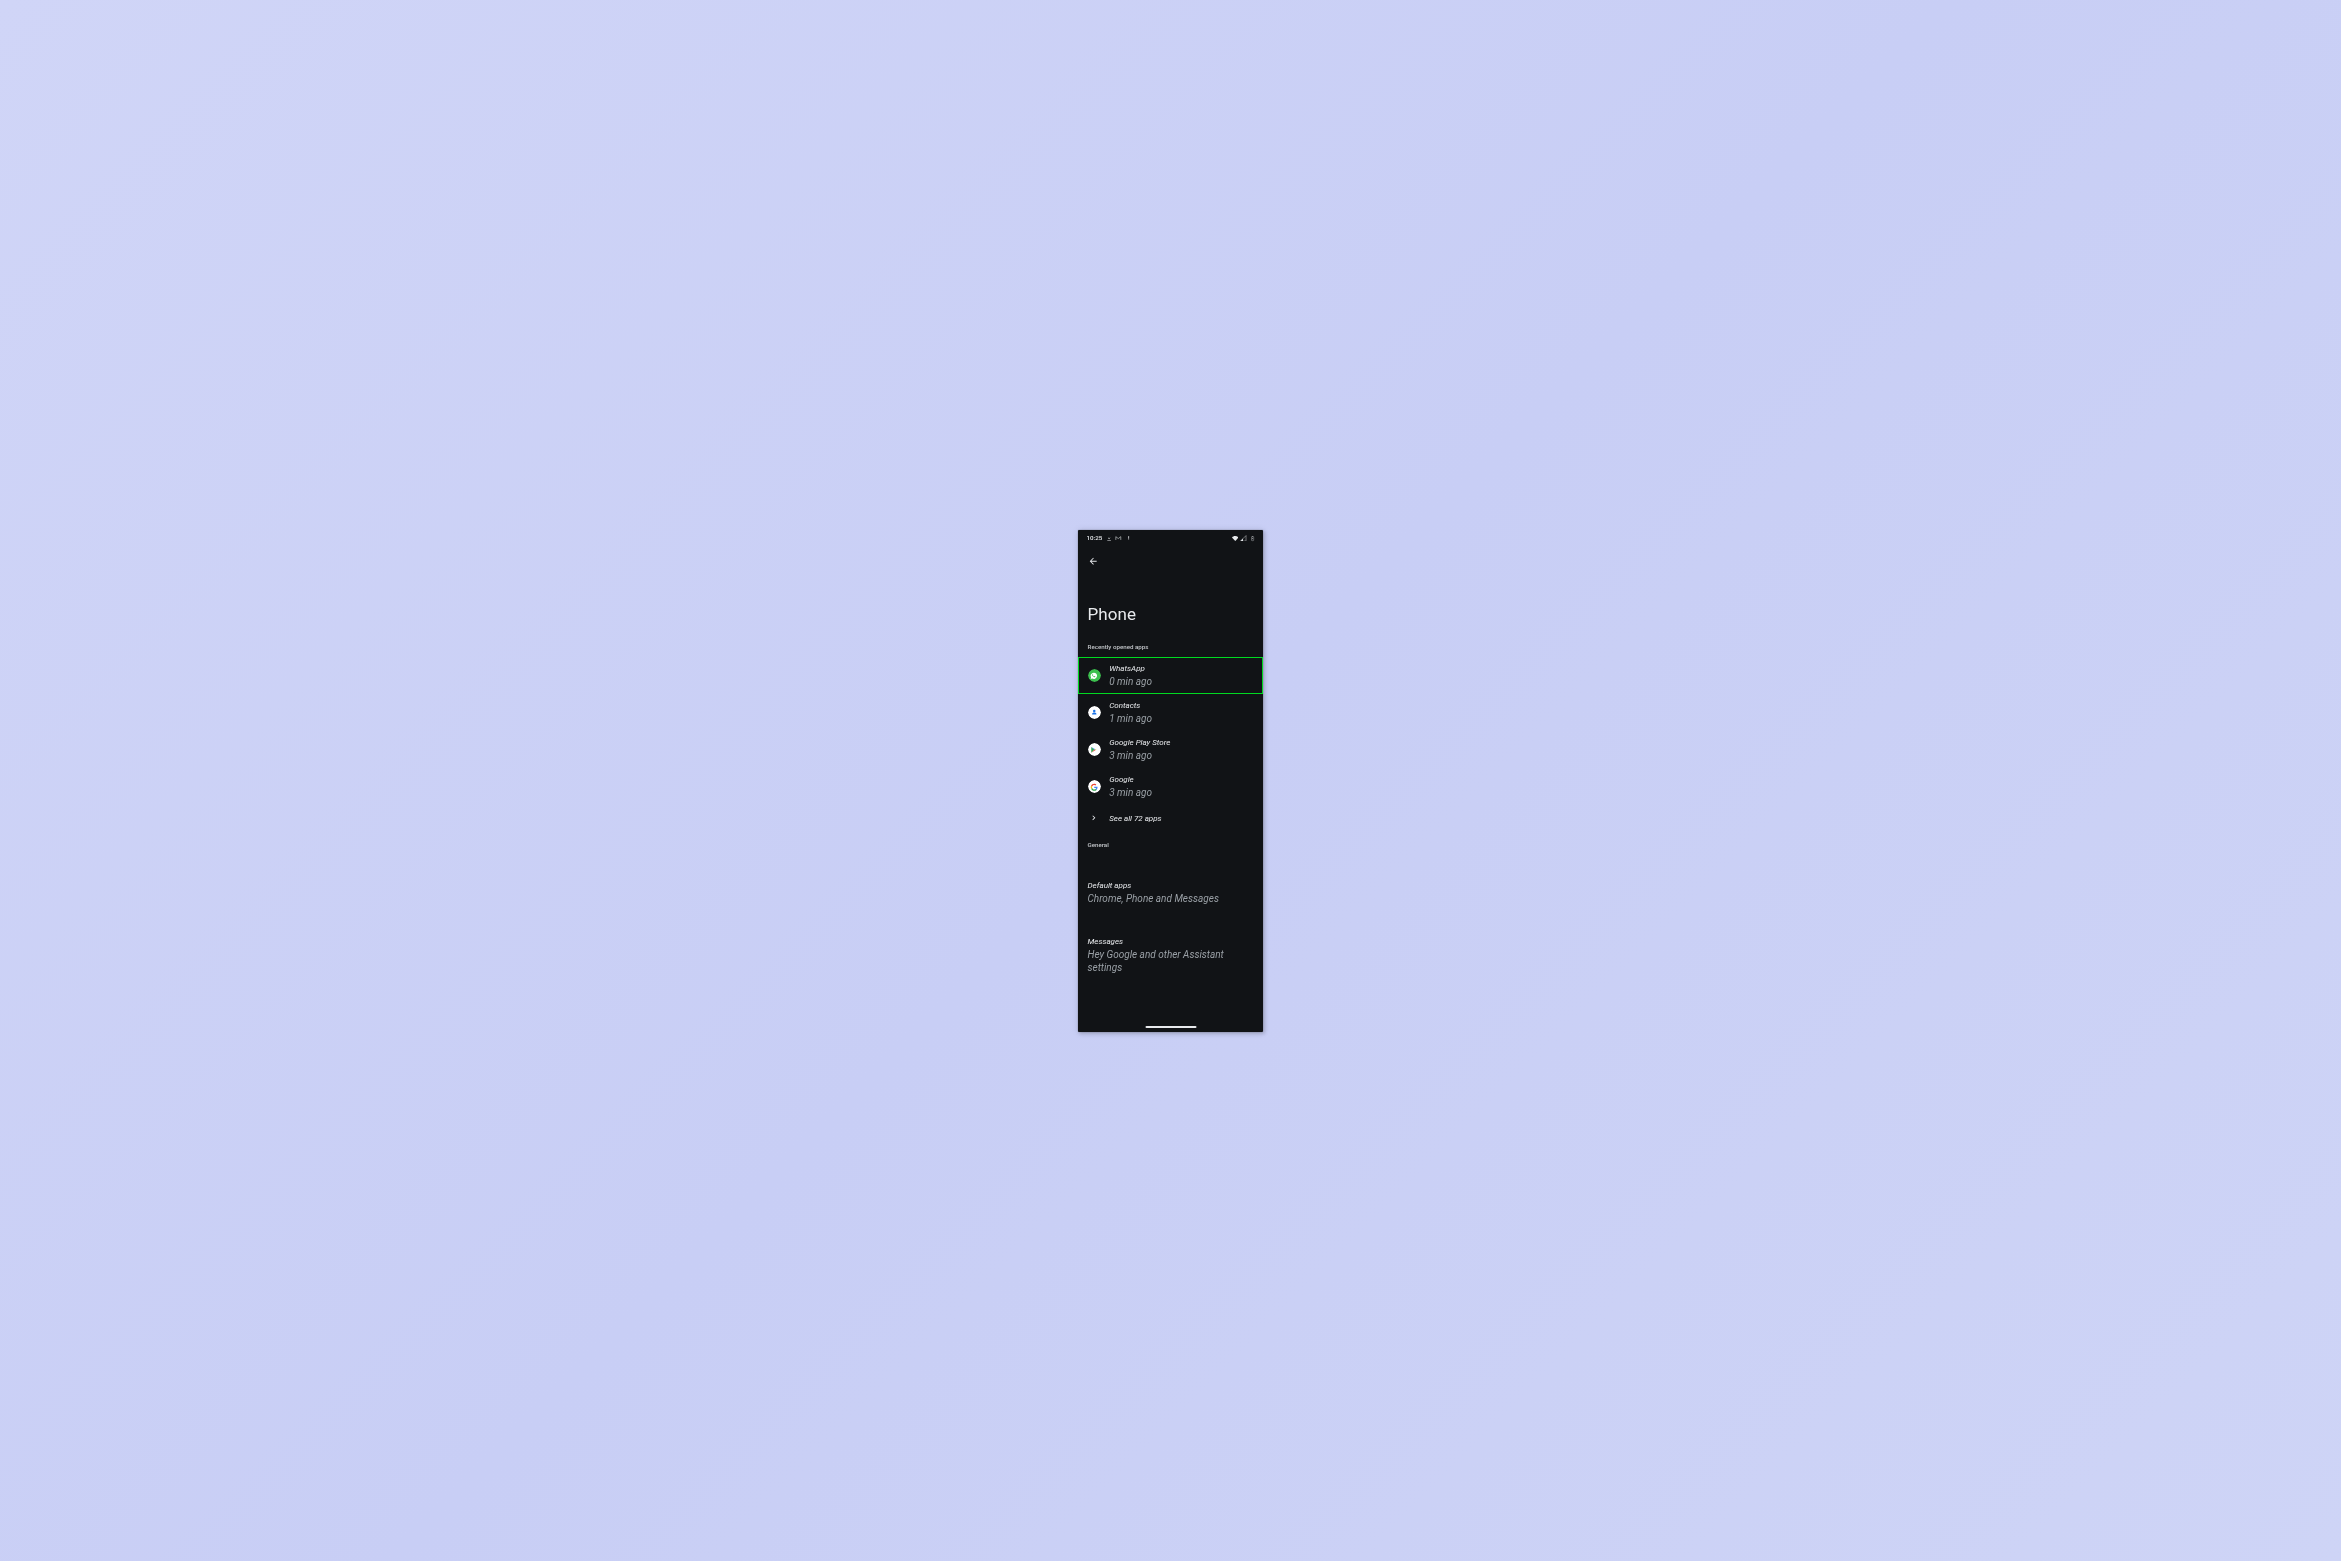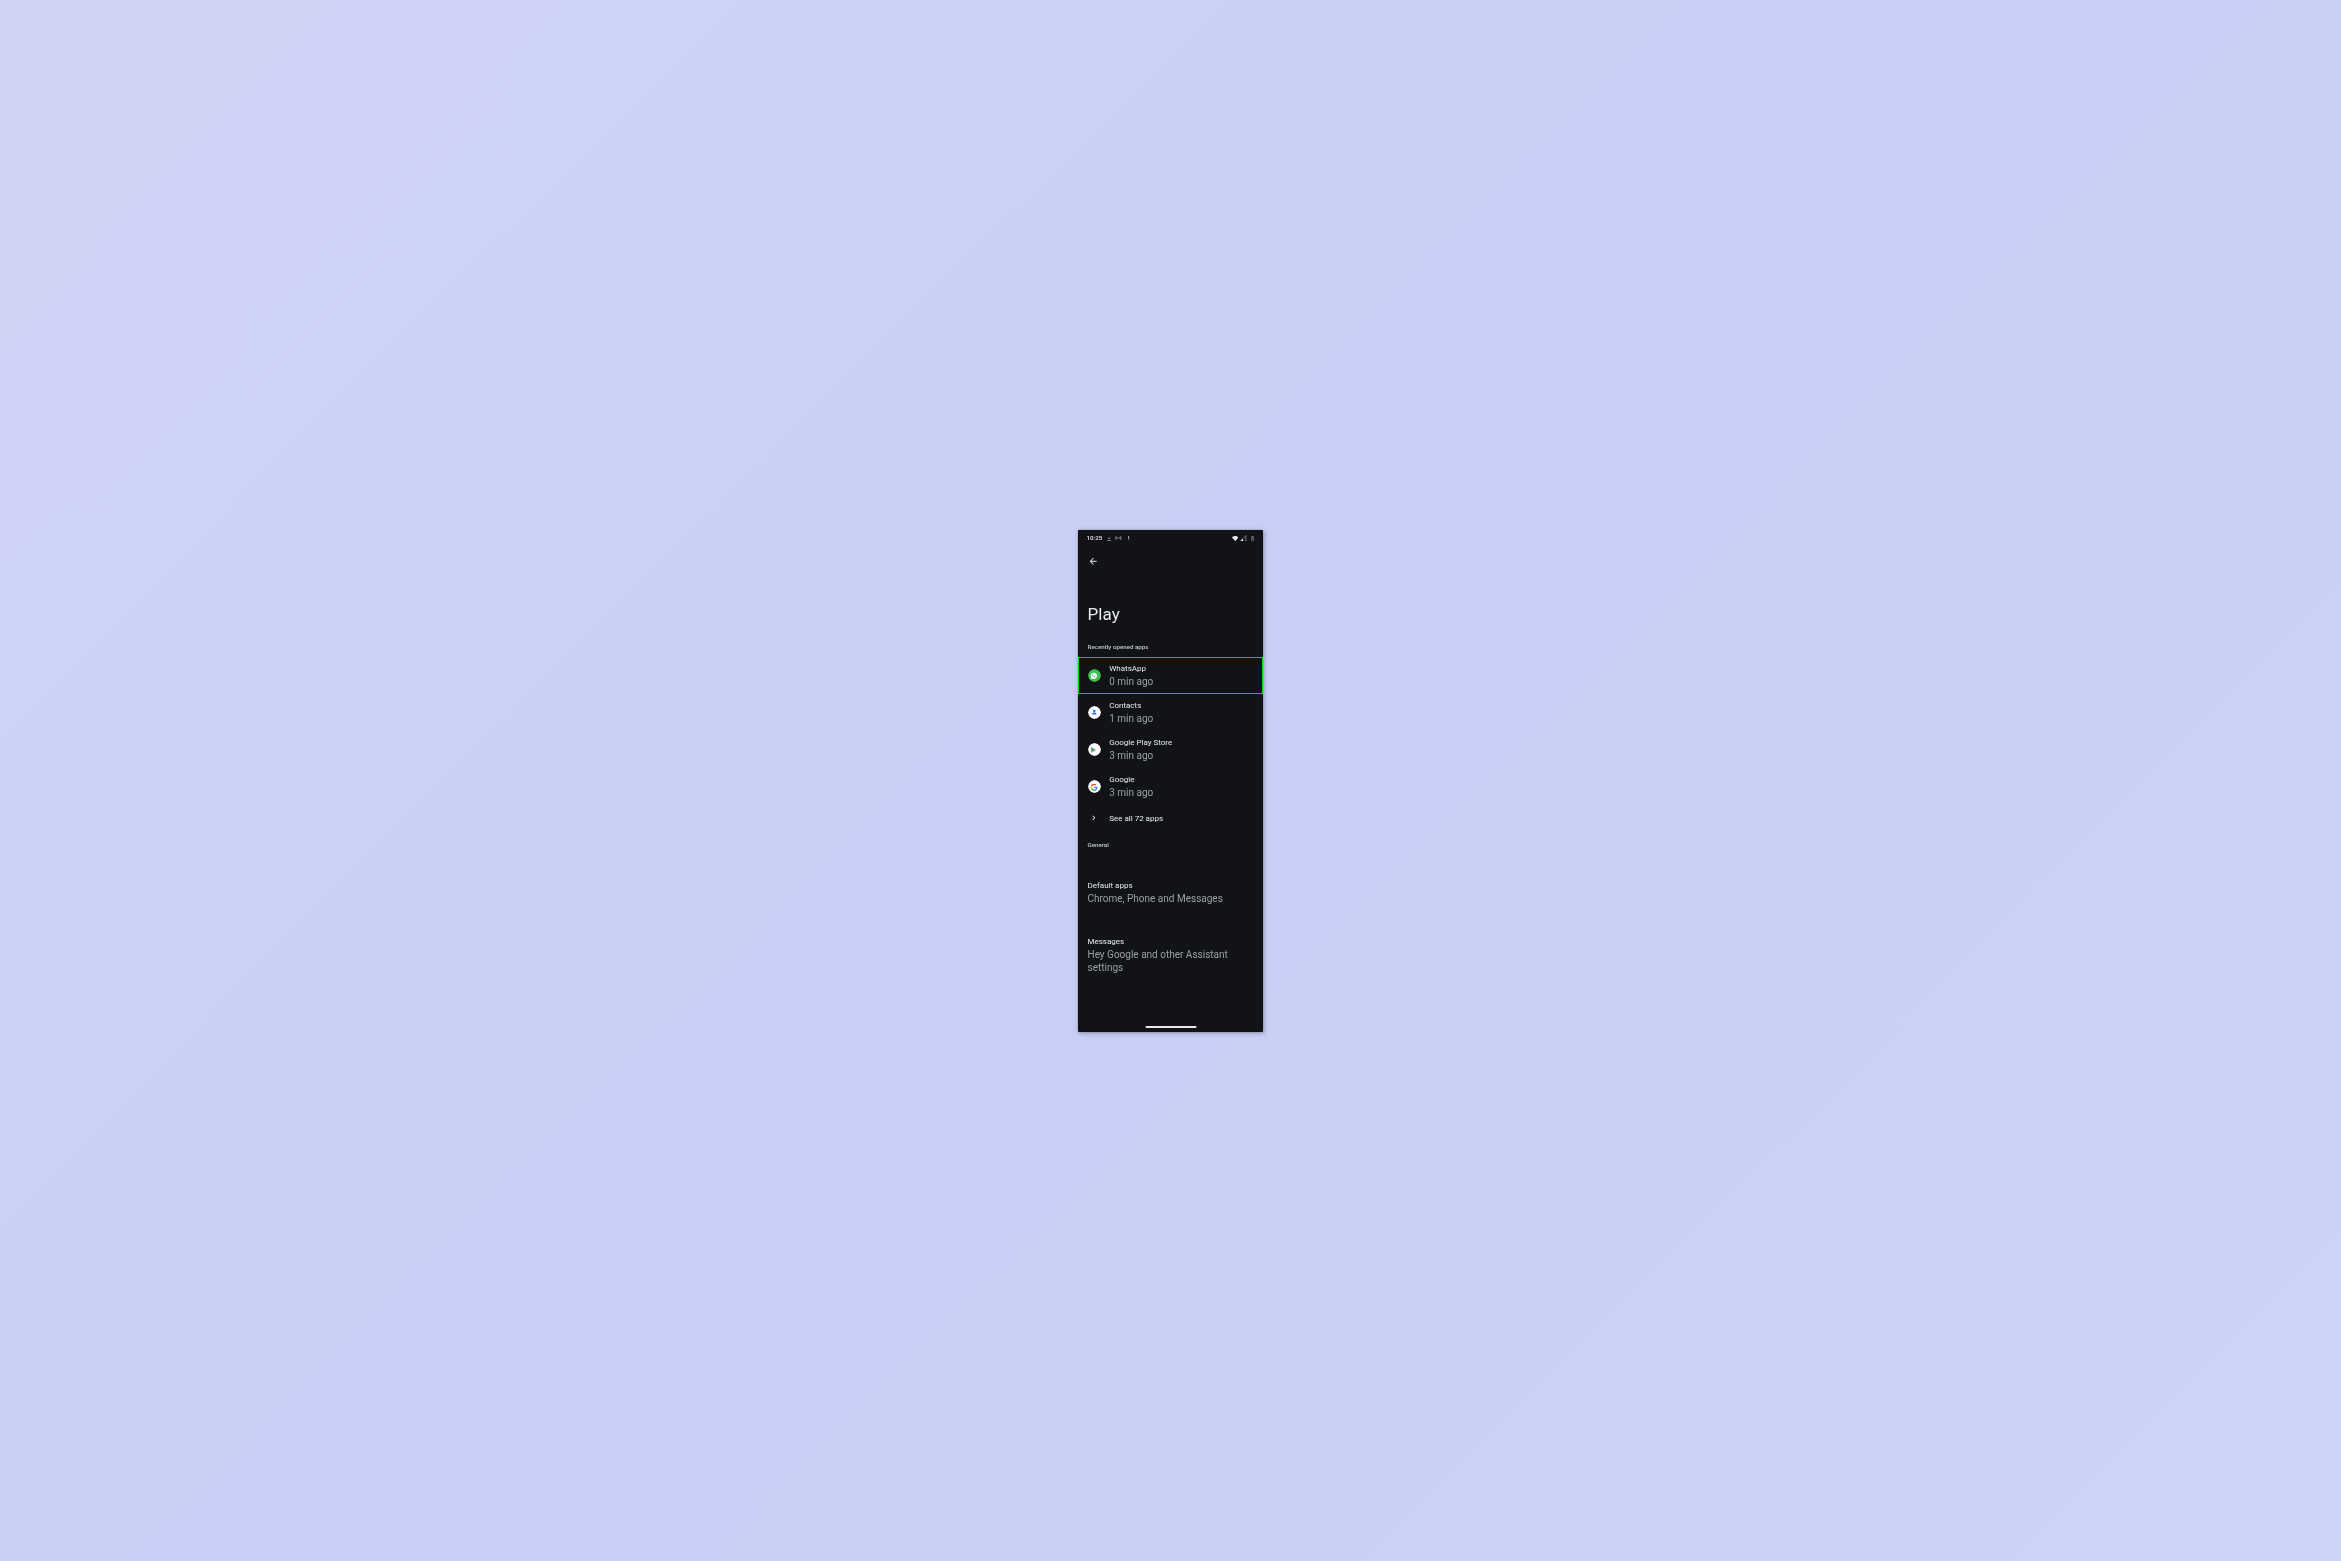--- a/index.html
+++ b/index.html
@@ -65,21 +65,21 @@
     letter-spacing: 0.1px;
   }
 
   .section-header {
     font-size: 6.2px;
     font-weight: 500;
     color: #c2c5c9;
     padding: 1.9px 9.5px 3.8px 9.5px;
   }
 
-  .list { padding: 1.9px 0 0 0; }
+  .list { padding: 1.9px 0 0 0; font-style: italic; }
   .row {
     display: flex;
     align-items: center;
     gap: 8.5px;
     padding: 6.6px 9.5px 6.6px 9.5px;
     position: relative;
     cursor: pointer;
   }
   .row .icon-slot {
     width: 13.2px; height: 13.2px; flex: 0 0 13.2px;
@@ -165,21 +165,21 @@
     <div class="topbar">
       <div class="back-btn">
         <span>
           <svg viewBox="0 0 24 24" width="10.4" height="10.4" fill="#e8eaed">
               <path d="M20 11H7.83l5.59-5.59L12 4l-8 8 8 8 1.41-1.41L7.83 13H20z"></path>
             </svg>
         </span>
       </div>
     </div>
 
-    <div class="page-title">Play</div>
+    <div class="page-title">Phone</div>
 
     <div class="section-header">Recently opened apps</div>
 
     <div class="list">
 
       <div class="row highlighted">
         <div class="icon-slot">
           <span class="ic-circle" style="background:#3cc04e;">
             <svg viewBox="0 0 24 24" width="7.6" height="7.6" fill="#ffffff">
                 <path d="M12 2a10 10 0 0 0-8.66 15L2 22l5.2-1.36A10 10 0 1 0 12 2zm4.6 13.3c-.2.55-1.15 1.05-1.6 1.1-.43.05-.96.07-1.55-.1-.36-.11-.82-.27-1.42-.53-2.5-1.08-4.1-3.6-4.23-3.77-.12-.17-1-1.33-1-2.54 0-1.2.63-1.79.85-2.03.23-.25.5-.31.66-.31h.48c.15 0 .36-.03.56.43.2.48.7 1.66.76 1.78.06.12.1.27.02.43-.08.17-.12.27-.25.42l-.37.43c-.12.12-.25.26-.11.5.14.25.63 1.04 1.36 1.69.94.83 1.73 1.09 1.98 1.21.25.12.4.1.54-.06.15-.17.63-.73.8-.98.17-.25.33-.21.56-.12.23.08 1.45.68 1.7.8.25.13.41.19.47.3.06.1.06.62-.14 1.17z"></path>

